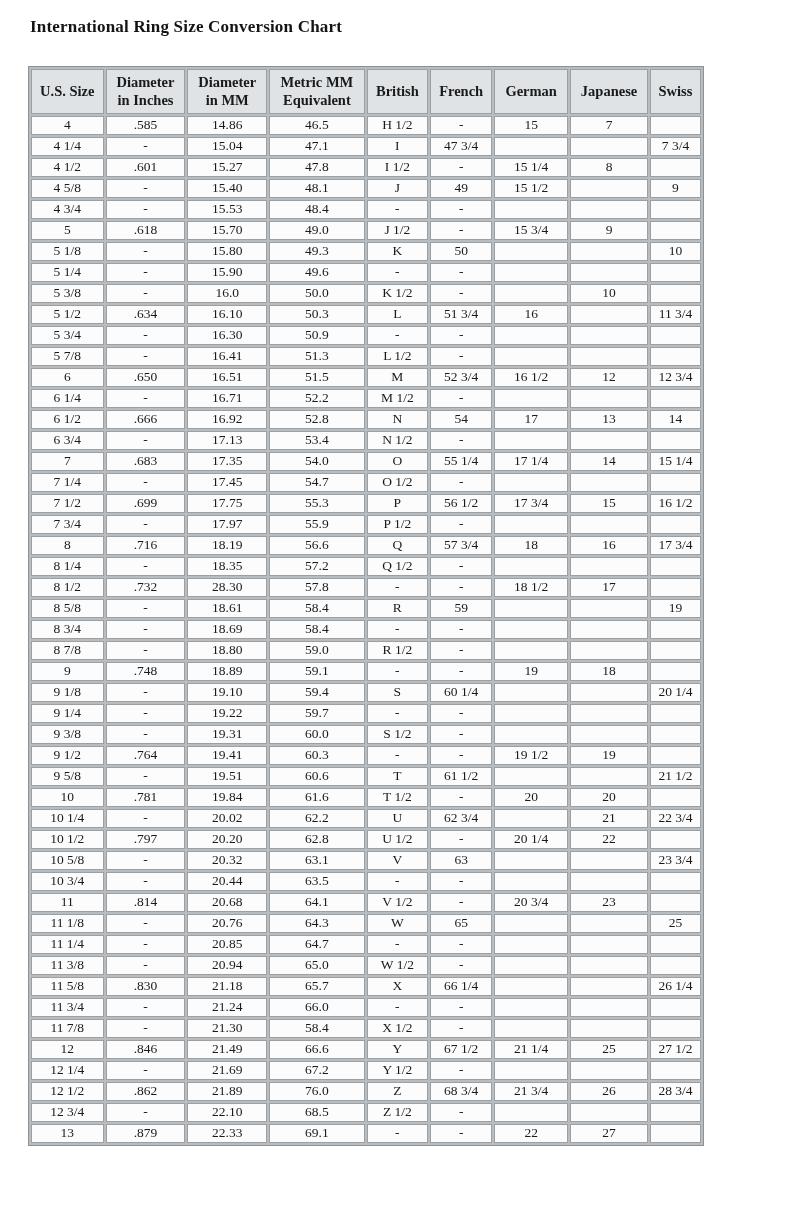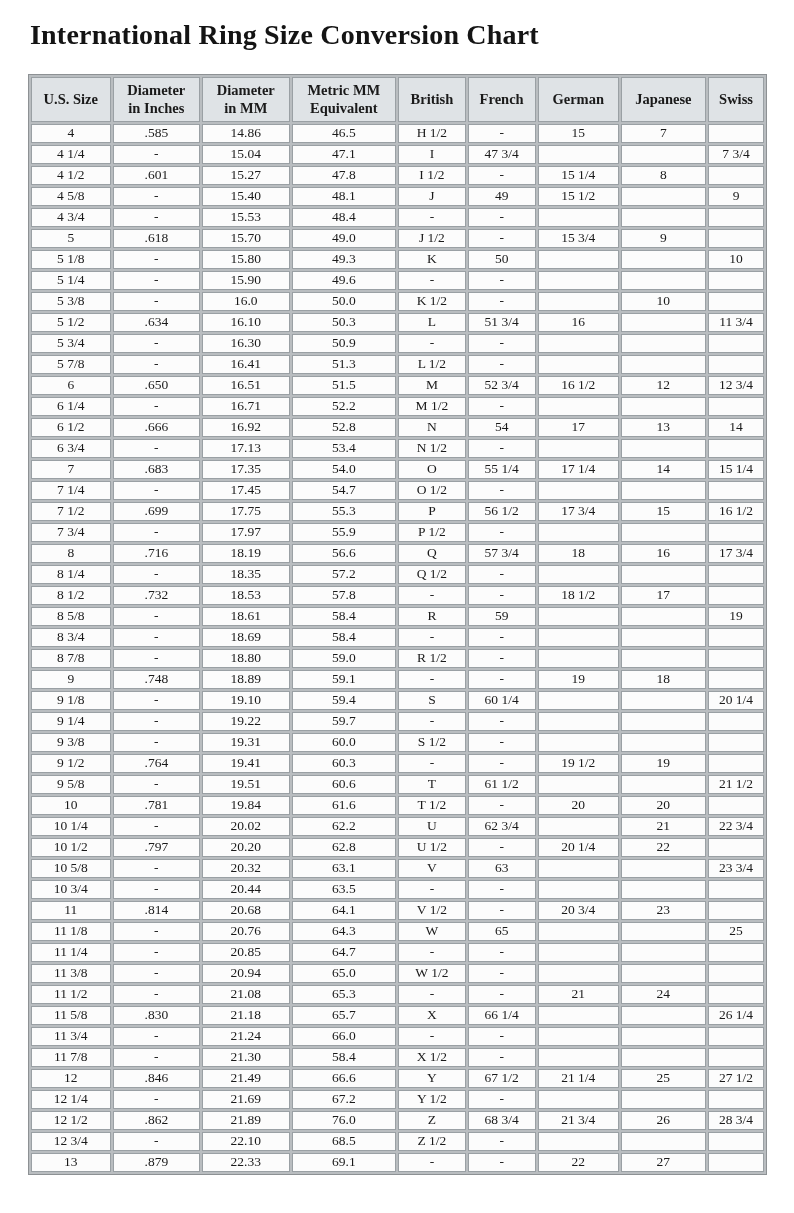--- a/index.html
+++ b/index.html
@@ -8,30 +8,30 @@
     background: #ffffff;
   }
   body {
     width: 794px;
     height: 1213px;
     font-family: "Liberation Serif", "DejaVu Serif", serif;
     color: #141414;
     overflow: hidden;
   }
   .page-title {
-    margin: 20px 0 0 30px;
-    font-size: 28px;
+    margin: 12px 0 0 30px;
+    font-size: 17px;
     line-height: 30px;
     font-weight: bold;
     color: var(--title-color, #141414);
     letter-spacing: 0.2px;
   }
   .ring-table {
     margin: 24px 0 0 28px;
-    width: 739px;
+    width: 676px;
     table-layout: fixed;
     border-collapse: separate;
     border-spacing: 2px;
     background: var(--grid-color, #b9bdc0);
     border: 1px solid var(--outer-border, #8d9194);
   }
   .ring-table th {
     background: var(--header-bg, #dfe3e6);
     border: 1px solid var(--cell-border, #9aa0a4);
     font-size: 14.5px;
@@ -337,21 +337,21 @@
           <td>57.2</td>
           <td>Q 1/2</td>
           <td>-</td>
           <td></td>
           <td></td>
           <td></td>
         </tr>
         <tr>
           <td>8 1/2</td>
           <td>.732</td>
-          <td>18.53</td>
+          <td>28.30</td>
           <td>57.8</td>
           <td>-</td>
           <td>-</td>
           <td>18 1/2</td>
           <td>17</td>
           <td></td>
         </tr>
         <tr>
           <td>8 5/8</td>
           <td>-</td>
@@ -541,31 +541,20 @@
         </tr>
         <tr>
           <td>11 3/8</td>
           <td>-</td>
           <td>20.94</td>
           <td>65.0</td>
           <td>W 1/2</td>
           <td>-</td>
           <td></td>
           <td></td>
-          <td></td>
-        </tr>
-        <tr>
-          <td>11 1/2</td>
-          <td>-</td>
-          <td>21.08</td>
-          <td>65.3</td>
-          <td>-</td>
-          <td>-</td>
-          <td>21</td>
-          <td>24</td>
           <td></td>
         </tr>
         <tr>
           <td>11 5/8</td>
           <td>.830</td>
           <td>21.18</td>
           <td>65.7</td>
           <td>X</td>
           <td>66 1/4</td>
           <td></td>

